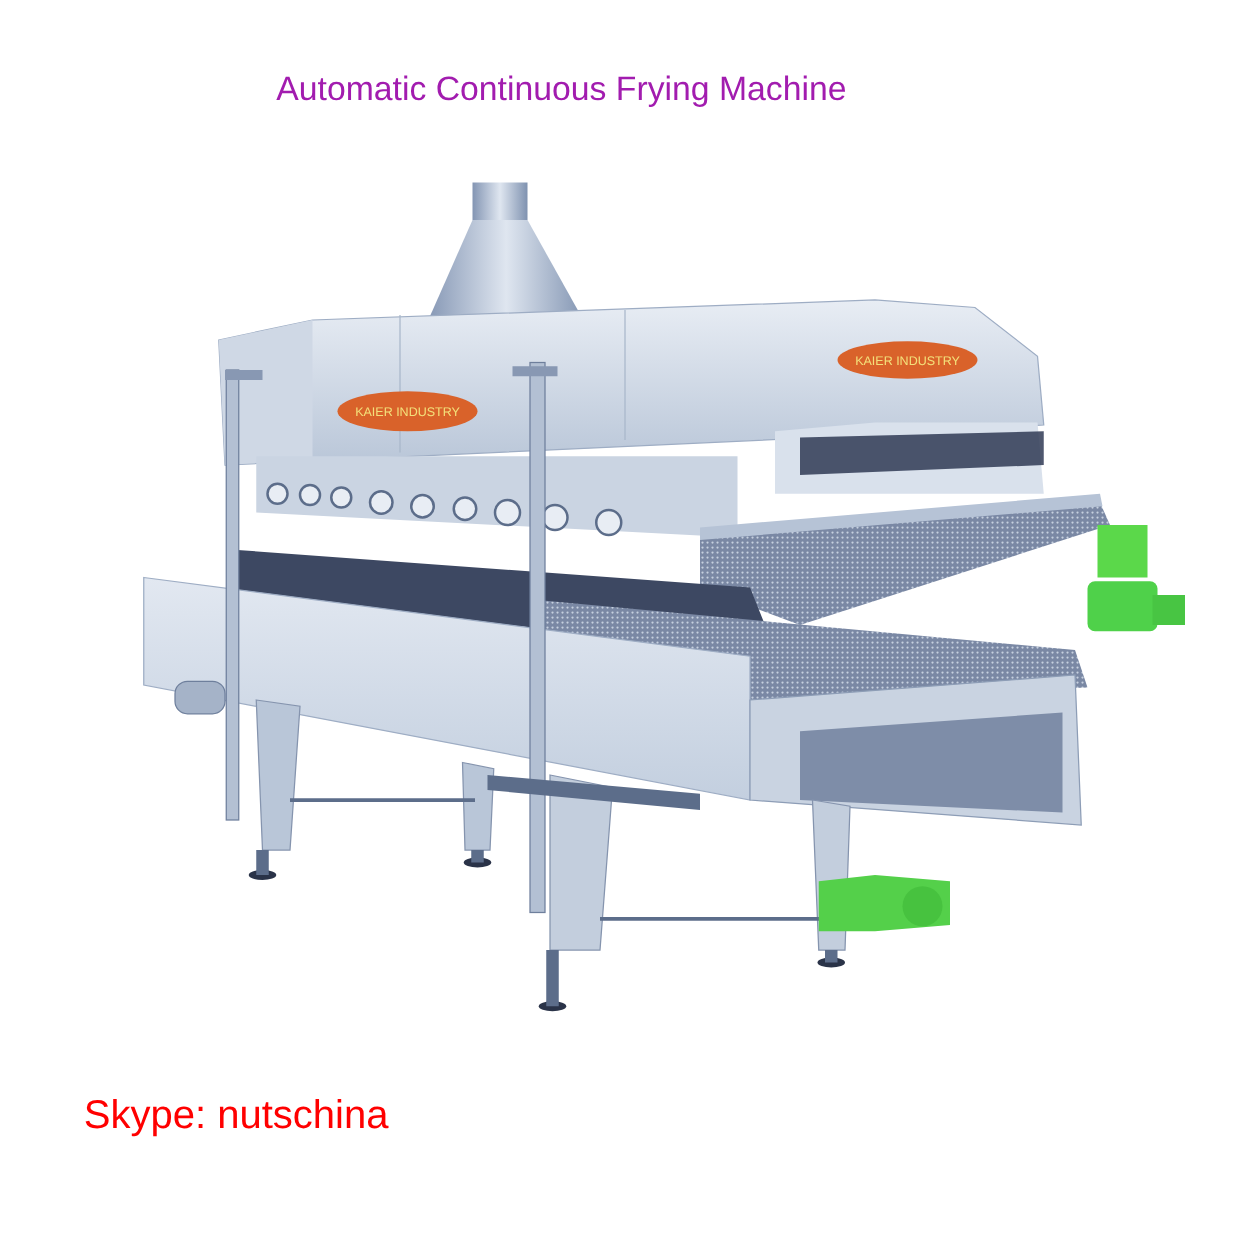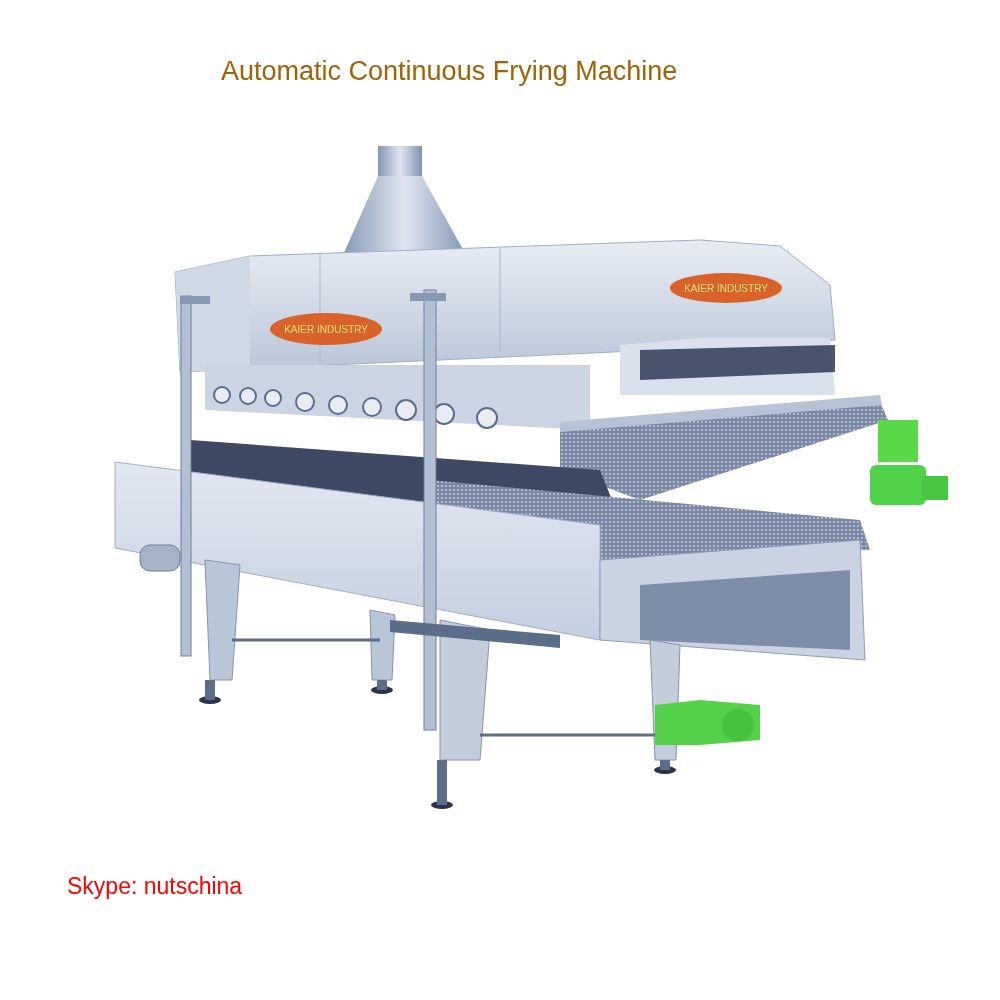--- a/index.html
+++ b/index.html
@@ -1,20 +1,20 @@
 <!DOCTYPE html>
 <html><head>
   <meta charset="utf-8">
   <style>
     html, body { margin: 0; padding: 0; background: #ffffff; }
     body { width: 1000px; height: 1000px; position: relative; overflow: hidden;
            font-family: "Liberation Sans", sans-serif; }
-    .title { position: absolute; left: 221px; top: 56px; font-size: 27px; color: #a16207;
+    .title { position: absolute; left: 221px; top: 56px; font-size: 27px; color: #a21caf;
              white-space: nowrap; letter-spacing: 0; }
-    .skype { position: absolute; left: 67px; top: 873px; font-size: 23px; color: #ff0000;
+    .skype { position: absolute; left: 67px; top: 873px; font-size: 32px; color: #ff0000;
              white-space: nowrap; }
     .photo { position: absolute; left: 0; top: 0; width: 1000px; height: 1000px; }
     .logo-text { font-family: "Liberation Sans", sans-serif; font-size: 10px; fill: #f3e07a; }
   </style>
 </head>
 <body>
 
 <svg class="photo" viewBox="0 0 1000 1000" xmlns="http://www.w3.org/2000/svg">
   <defs>
     <linearGradient id="hood" x1="0" y1="0" x2="0" y2="1">

